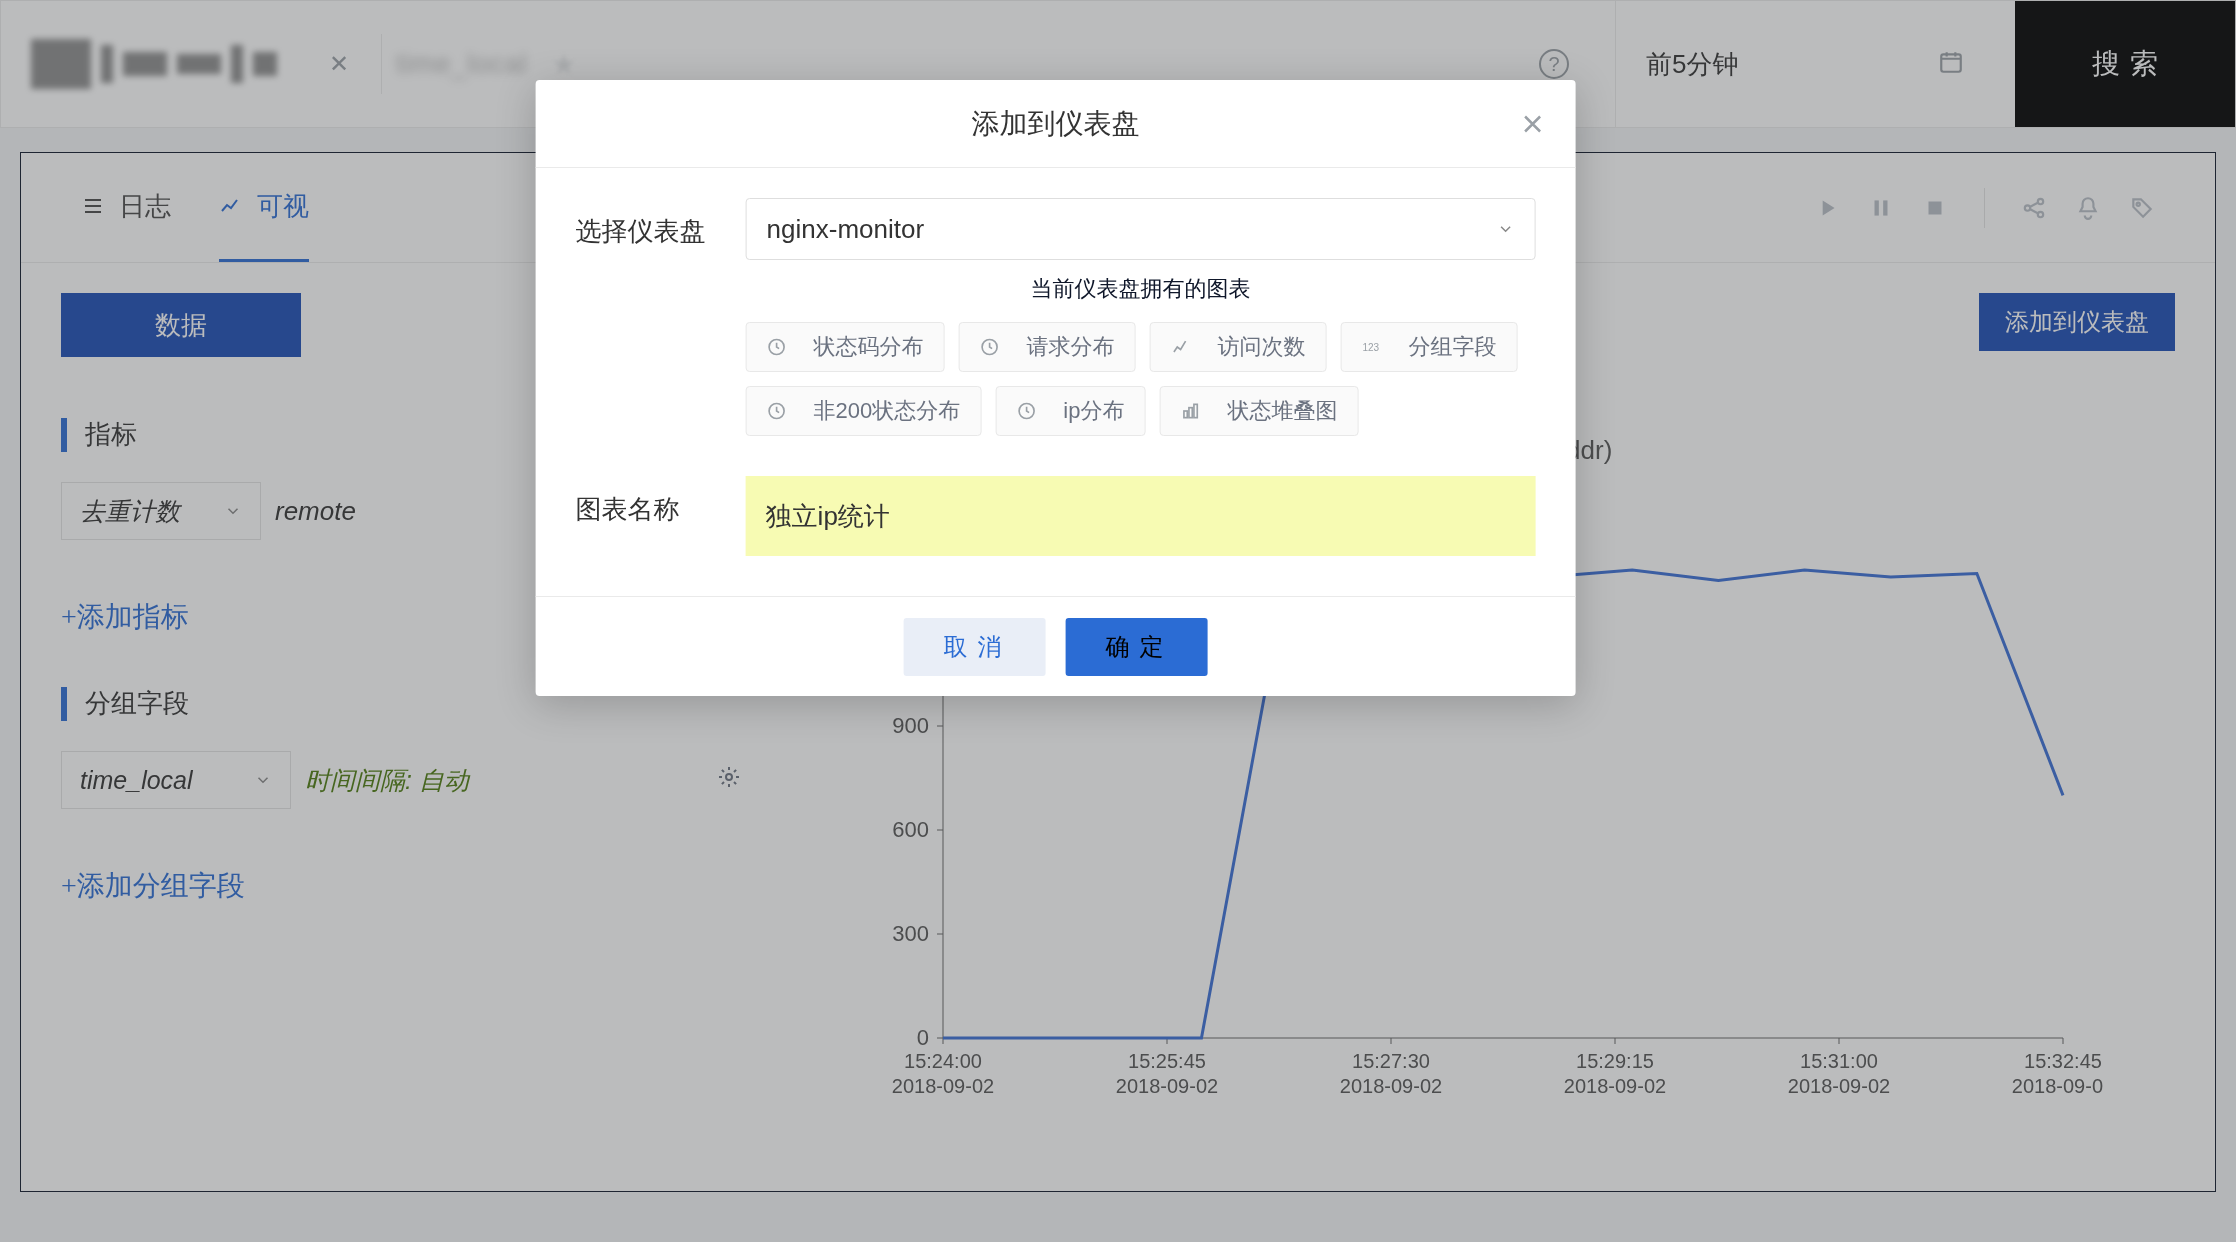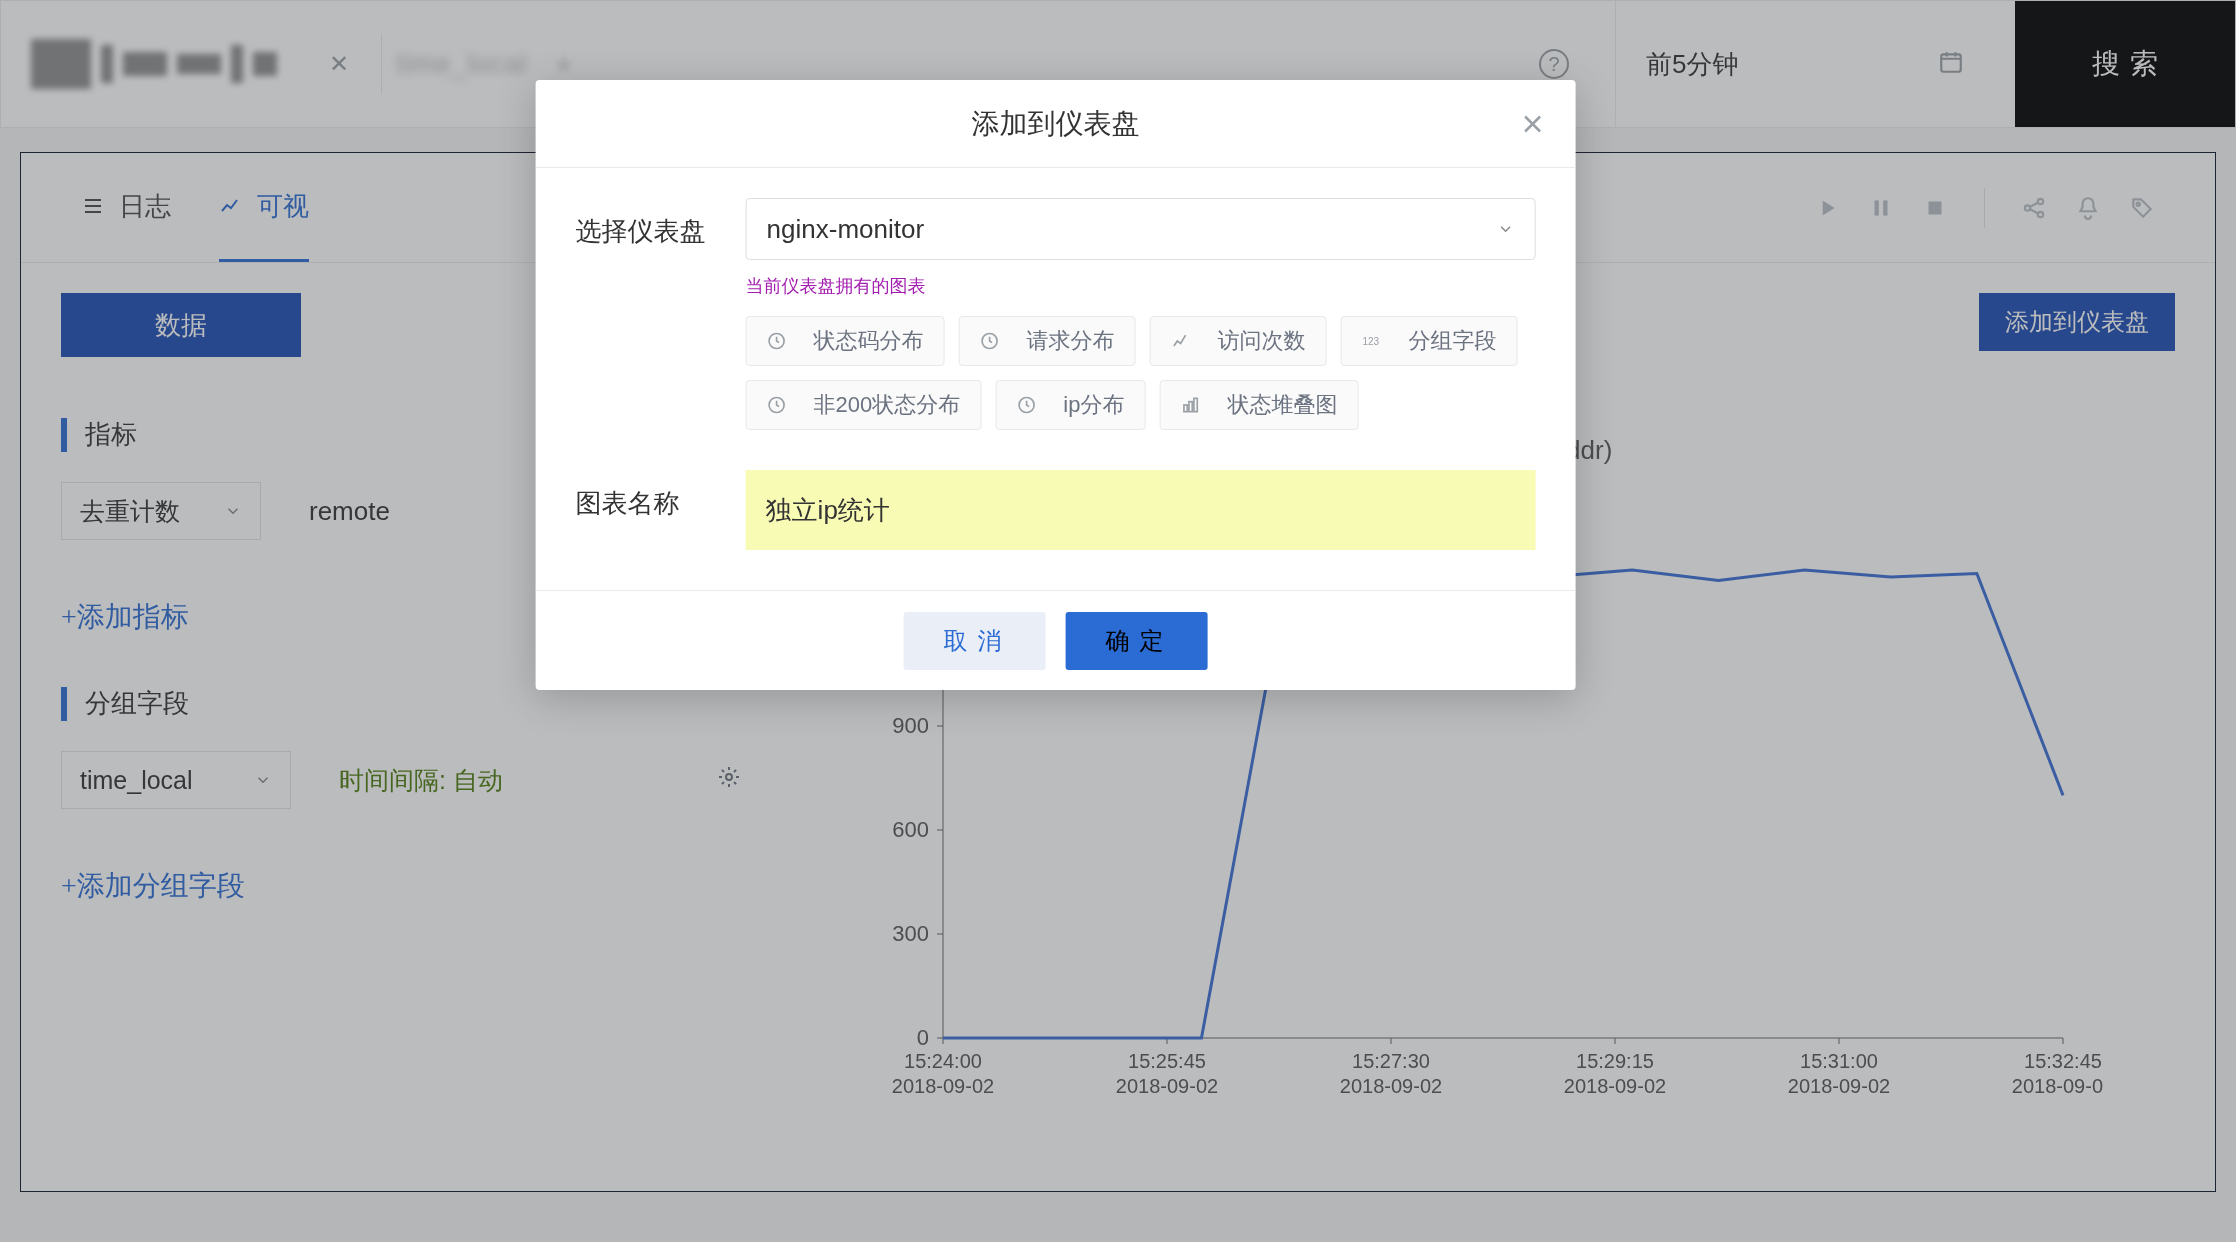--- a/index.html
+++ b/index.html
@@ -146,21 +146,21 @@
     border: none; margin-bottom: 60px;
   }
   .section-h {
     display: flex; align-items: center; gap: 18px;
     font-size: 26px; color: #333; margin-bottom: 30px;
   }
   .section-h::before {
     content: "";
     width: 6px; height: 34px; background: #2b6cd4;
   }
-  .row { display: flex; align-items: center; gap: 48px; margin-bottom: 18px; }
+  .row { display: flex; align-items: center; gap: 14px; margin-bottom: 18px; font-style: italic; }
   .selectish {
     height: 58px; border: 1px solid #e3e3e3;
     display: flex; align-items: center; justify-content: space-between;
     padding: 0 18px; font-size: 25px; color: #333; background:#fff;
   }
   .selectish .chev svg { width: 18px; height: 18px; }
   .add-link {
     color: #2b6cd4; font-size: 28px; margin: 40px 0 50px;
     display: inline-block;
     font-family: Liberation Serif, serif;
@@ -224,21 +224,21 @@
     width: 170px; flex: none;
     font-size: 26px; color: #333; padding-top: 16px;
   }
   .modal .m-row .m-ctrl { flex: 1; }
   .modal .m-row .m-select {
     height: 62px; border: 1px solid #dedede; border-radius: 4px;
     display: flex; align-items: center; justify-content: space-between;
     padding: 0 20px; font-size: 26px; color: #333;
   }
   .modal .m-row .m-sub {
-    font-size: 18px; color: #a21caf; margin: 14px 0 18px;
+    font-size: 22px; color: #0f172a; margin: 14px 0 18px; text-align: center;
   }
   .modal .chips { display:flex; flex-wrap:wrap; gap:14px; }
   .modal .chip {
     height: 50px; padding: 0 20px;
     border: 1px solid #e8e8e8; background: #fafafa; border-radius: 4px;
     display: flex; align-items: center; gap: 27px;
     font-size: 22px; color: #6b7280;
   }
   .modal .chip .ci svg { width: 20px; height: 20px; display:block; }
   .modal .m-input {

